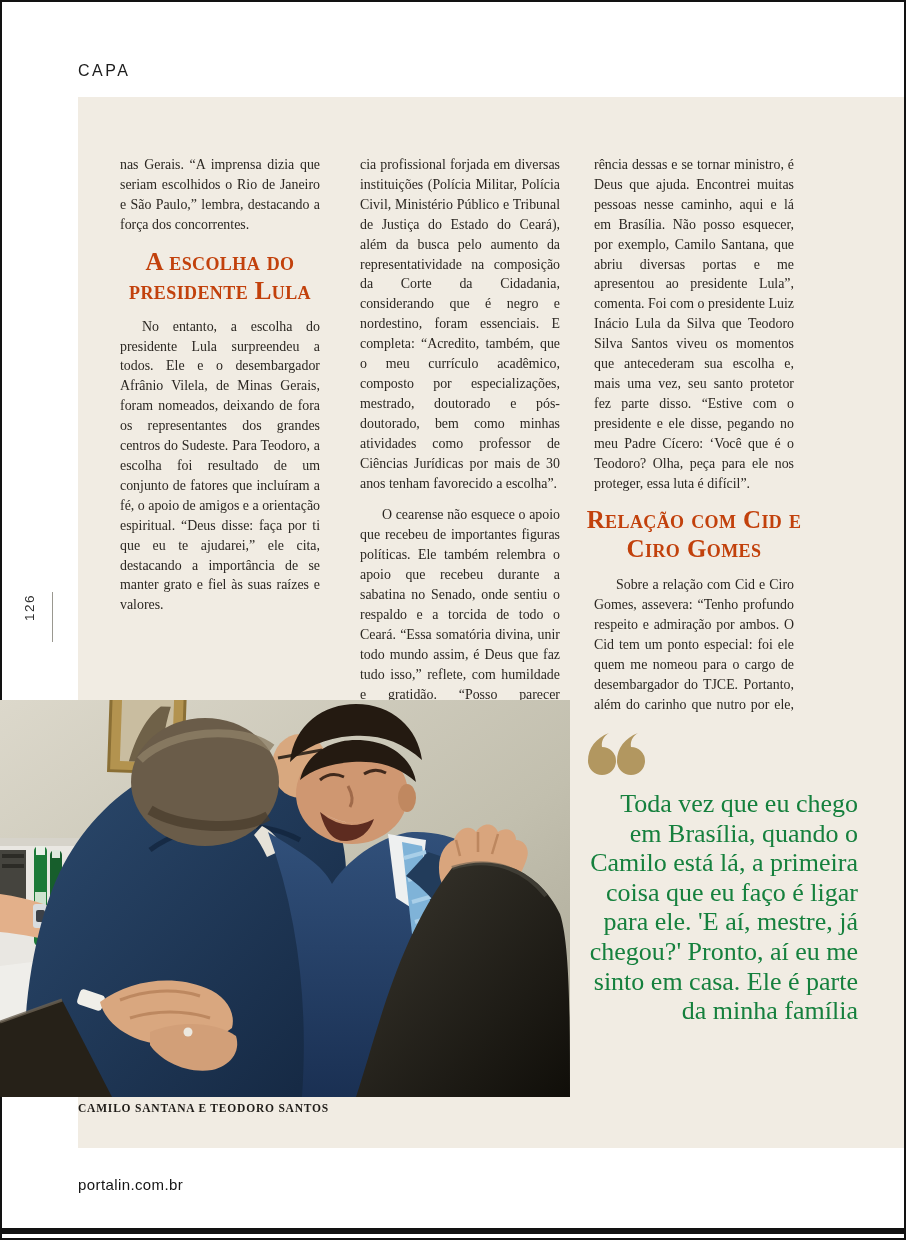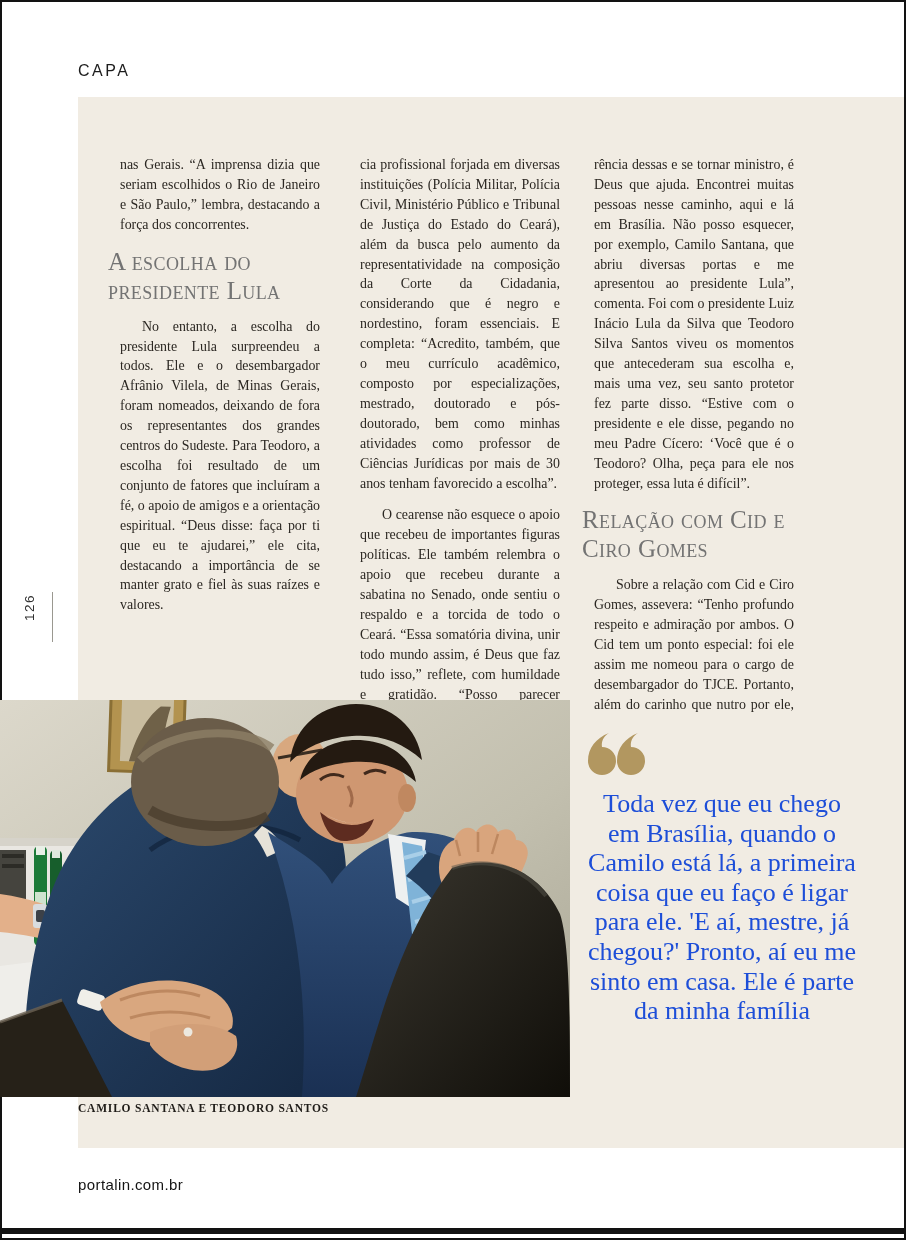--- a/index.html
+++ b/index.html
@@ -19,26 +19,26 @@
   .panel{position:absolute;left:78px;top:97px;width:828px;height:1051px;background:#f1ece3;z-index:1;}
 
   .col{position:absolute;top:46px;width:224px;text-align:justify;
        font-size:13.9px;line-height:19.9px;color:#2b2722;}
   .col-1{left:30px;}
   .col-2{left:270px;}
   .col-3{left:504px;}
   .col p{margin:12px;}
   .col p.ind{text-indent:22px;}
   .col p.runover{text-align-last:justify;}
-  .col h2{font-weight:400;font-variant:small-caps;font-size:25px;line-height:29px;
-          letter-spacing:0.4px;margin:11px 0 7px 0;color:#737373;text-align:left;}
+  .col h2{font-weight:700;font-variant:small-caps;font-size:25px;line-height:29px;
+          letter-spacing:0.4px;margin:11px 0 7px 0;color:#c2410c;text-align:center;}
 
   .pull-quote{position:absolute;left:508px;top:636px;width:272px;z-index:2;}
   .pq-icon{display:block;margin:0 0 12px 2px;}
-  .pq-text{font-size:26px;line-height:29.6px;color:#1d4ed8;text-align:center;}
+  .pq-text{font-size:26px;line-height:29.6px;color:#15803d;text-align:right;}
 
   .photo{position:absolute;left:0;top:700px;width:570px;height:397px;z-index:2;line-height:0;}
   .photo svg{display:block;width:570px;height:397px;}
 
   .caption{position:absolute;left:78px;top:1102px;width:490px;z-index:2;
            font-weight:700;font-size:11.5px;letter-spacing:0.8px;color:#1f1c18;}
 
   .pagenum-wrap{position:absolute;left:20px;top:592px;height:56px;z-index:3;}
   .pagenum{position:absolute;left:2px;top:2px;writing-mode:vertical-rl;transform:rotate(180deg);
            font-family:"Liberation Sans",sans-serif;font-size:13.5px;letter-spacing:1.5px;color:#2e2e2e;}
@@ -63,21 +63,21 @@
     </div>
 
     <div class="col col-2">
       <p>cia profissional forjada em diversas instituições (Polícia Militar, Polícia Civil, Ministério Público e Tribunal de Justiça do Estado do Ceará), além da busca pelo aumento da representatividade na composição da Corte da Cidadania, considerando que é negro e nordestino, foram essenciais. E completa: “Acredito, também, que o meu currículo acadêmico, composto por especializações, mestrado, doutorado e pós-doutorado, bem como minhas atividades como professor de Ciências Jurídicas por mais de 30 anos tenham favorecido a escolha”.</p>
       <p class="ind runover">O cearense não esquece o apoio que recebeu de importantes figuras políticas. Ele também relembra o apoio que recebeu durante a sabatina no Senado, onde sentiu o respaldo e a torcida de todo o Ceará. “Essa somatória divina, unir todo mundo assim, é Deus que faz tudo isso,” reflete, com humildade e gratidão. “Posso parecer repetitivo, mas só posso crer que é a força divina. Um nordestino, lá do Cariri, lá do rio Salgadinho, encarar uma concor-</p>
     </div>
 
     <div class="col col-3">
       <p>rência dessas e se tornar ministro, é Deus que ajuda. Encontrei muitas pessoas nesse caminho, aqui e lá em Brasília. Não posso esquecer, por exemplo, Camilo Santana, que abriu diversas portas e me apresentou ao presidente Lula”, comenta. Foi com o presidente Luiz Inácio Lula da Silva que Teodoro Silva Santos viveu os momentos que antecederam sua escolha e, mais uma vez, seu santo protetor fez parte disso. “Estive com o presidente e ele disse, pegando no meu Padre Cícero: ‘Você que é o Teodoro? Olha, peça para ele nos proteger, essa luta é difícil”.</p>
       <h2>Relação com Cid e Ciro Gomes</h2>
-      <p class="ind runover">Sobre a relação com Cid e Ciro Gomes, assevera: “Tenho profundo respeito e admiração por ambos. O Cid tem um ponto especial: foi ele assim me nomeou para o cargo de desembargador do TJCE. Portanto, além do carinho que nutro por ele,</p>
+      <p class="ind runover">Sobre a relação com Cid e Ciro Gomes, assevera: “Tenho profundo respeito e admiração por ambos. O Cid tem um ponto especial: foi ele quem me nomeou para o cargo de desembargador do TJCE. Portanto, além do carinho que nutro por ele,</p>
     </div>
 
     <div class="pull-quote">
       <svg class="pq-icon" width="62" height="44" viewBox="0 0 62 44">
         <path fill="#b29760" d="M21,0 C8,5 0,15 0,28 a14,14 0 1 0 14,-14 C13,8 16,3 21,0 Z"></path>
         <path fill="#b29760" d="M50,0 C37,5 29,15 29,28 a14,14 0 1 0 14,-14 C42,8 45,3 50,0 Z"></path>
       </svg>
       <div class="pq-text">Toda vez que eu chego em Brasília, quando o Camilo está lá, a primeira coisa que eu faço é ligar para ele. 'E aí, mestre, já chegou?' Pronto, aí eu me sinto em casa. Ele é parte da minha família</div>
     </div>
   </div>

